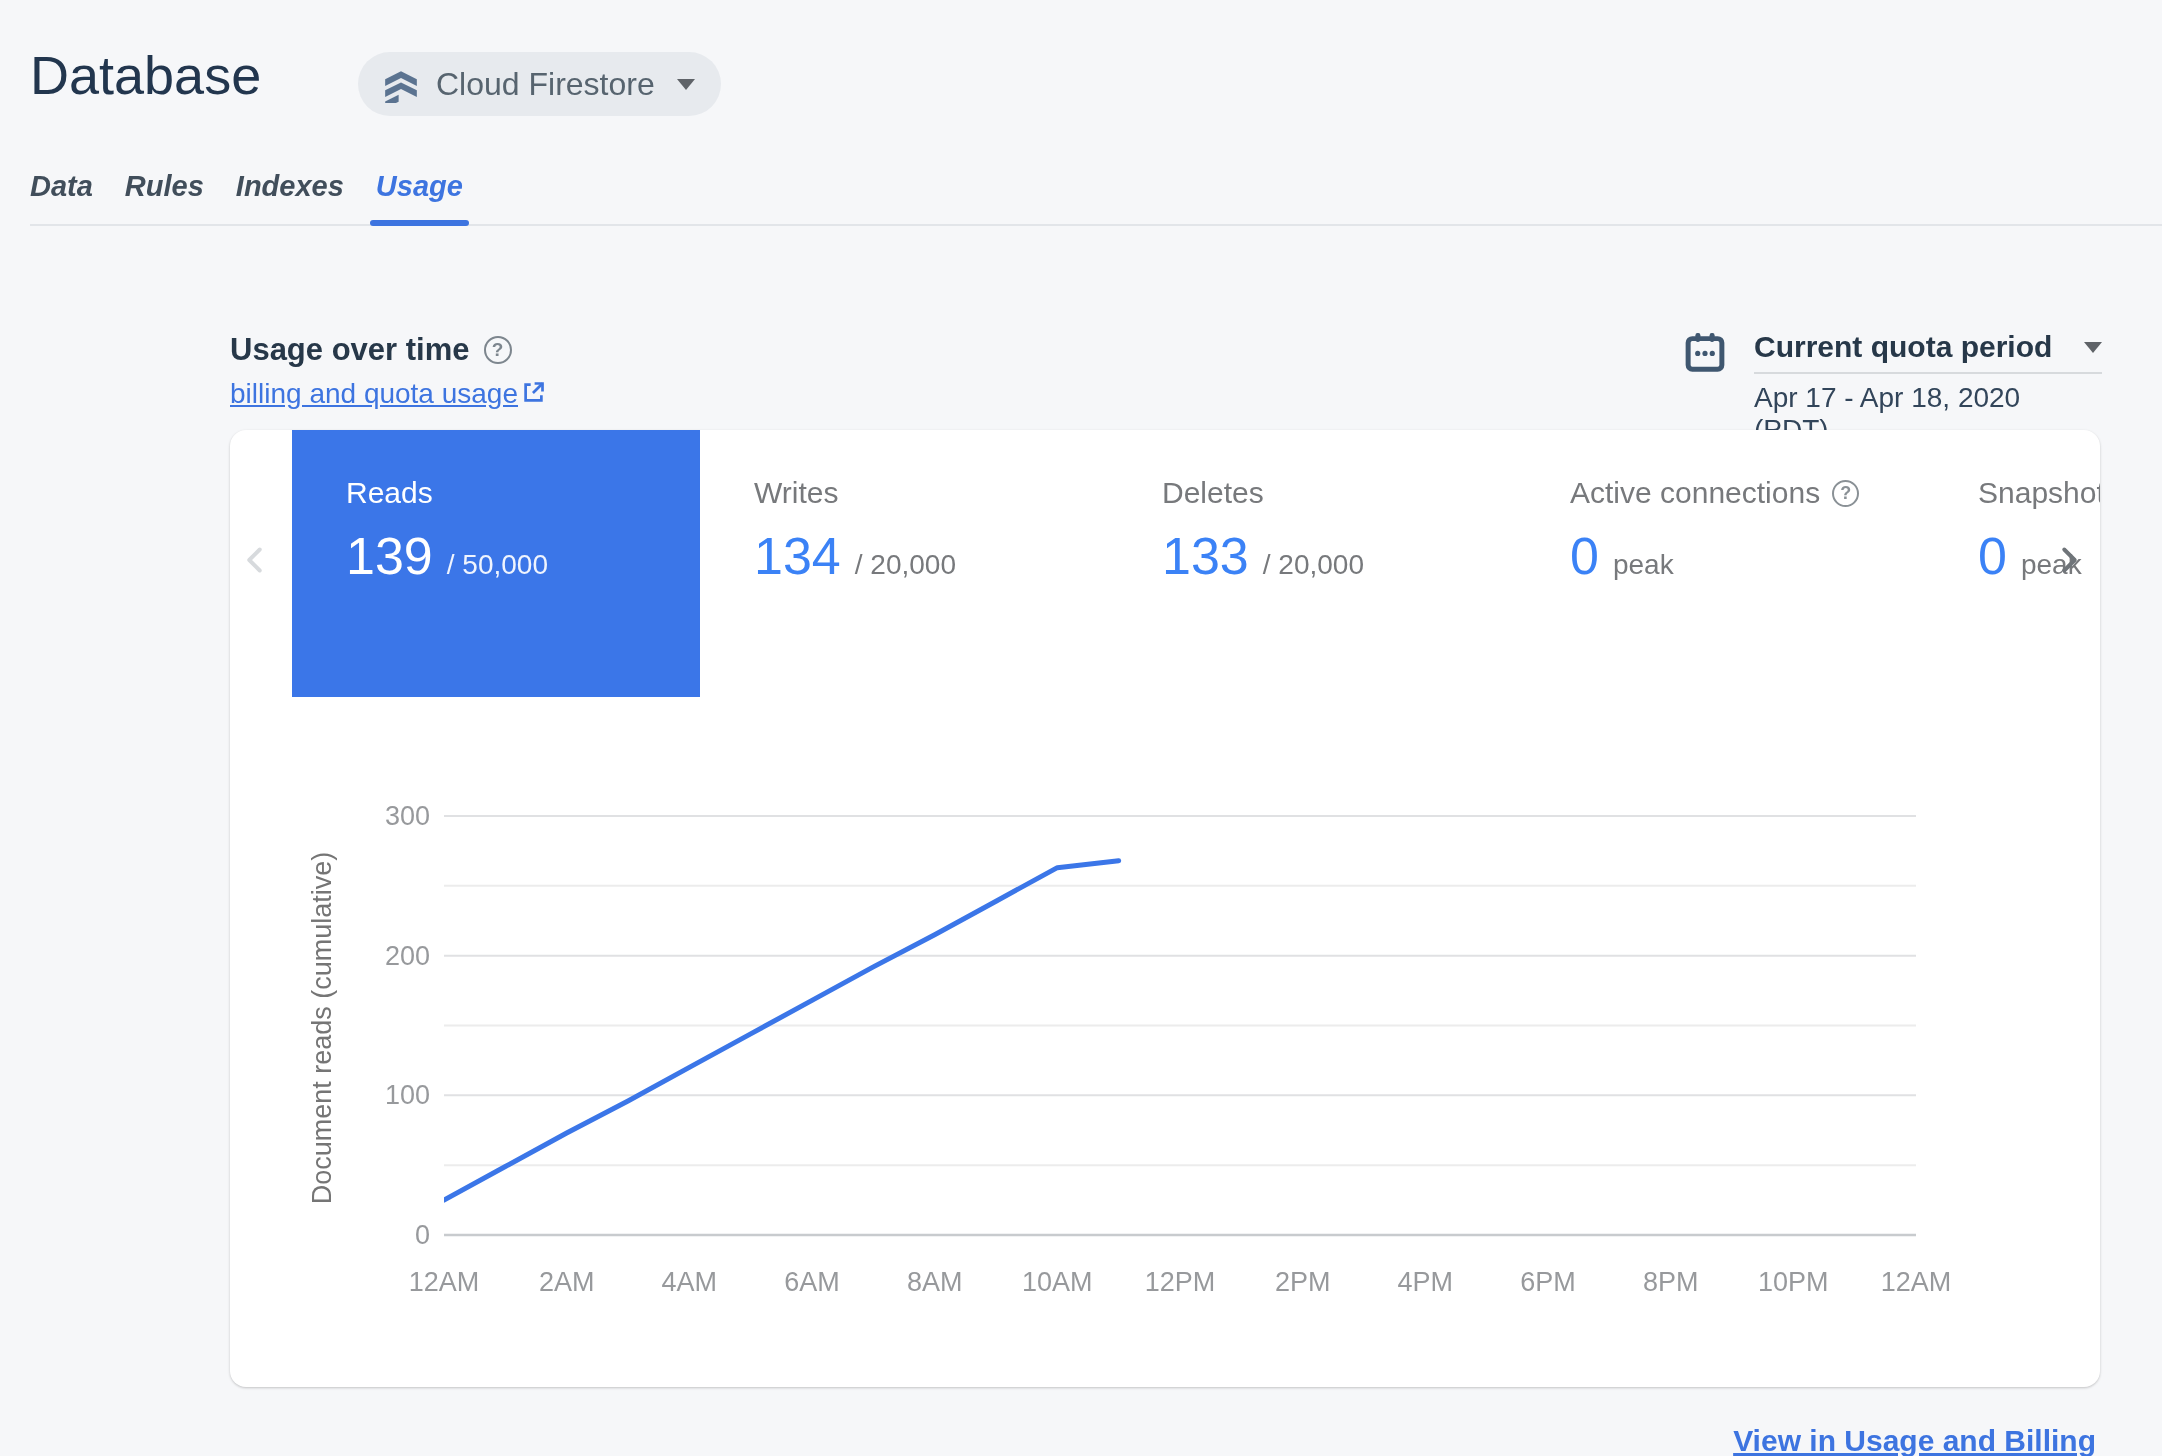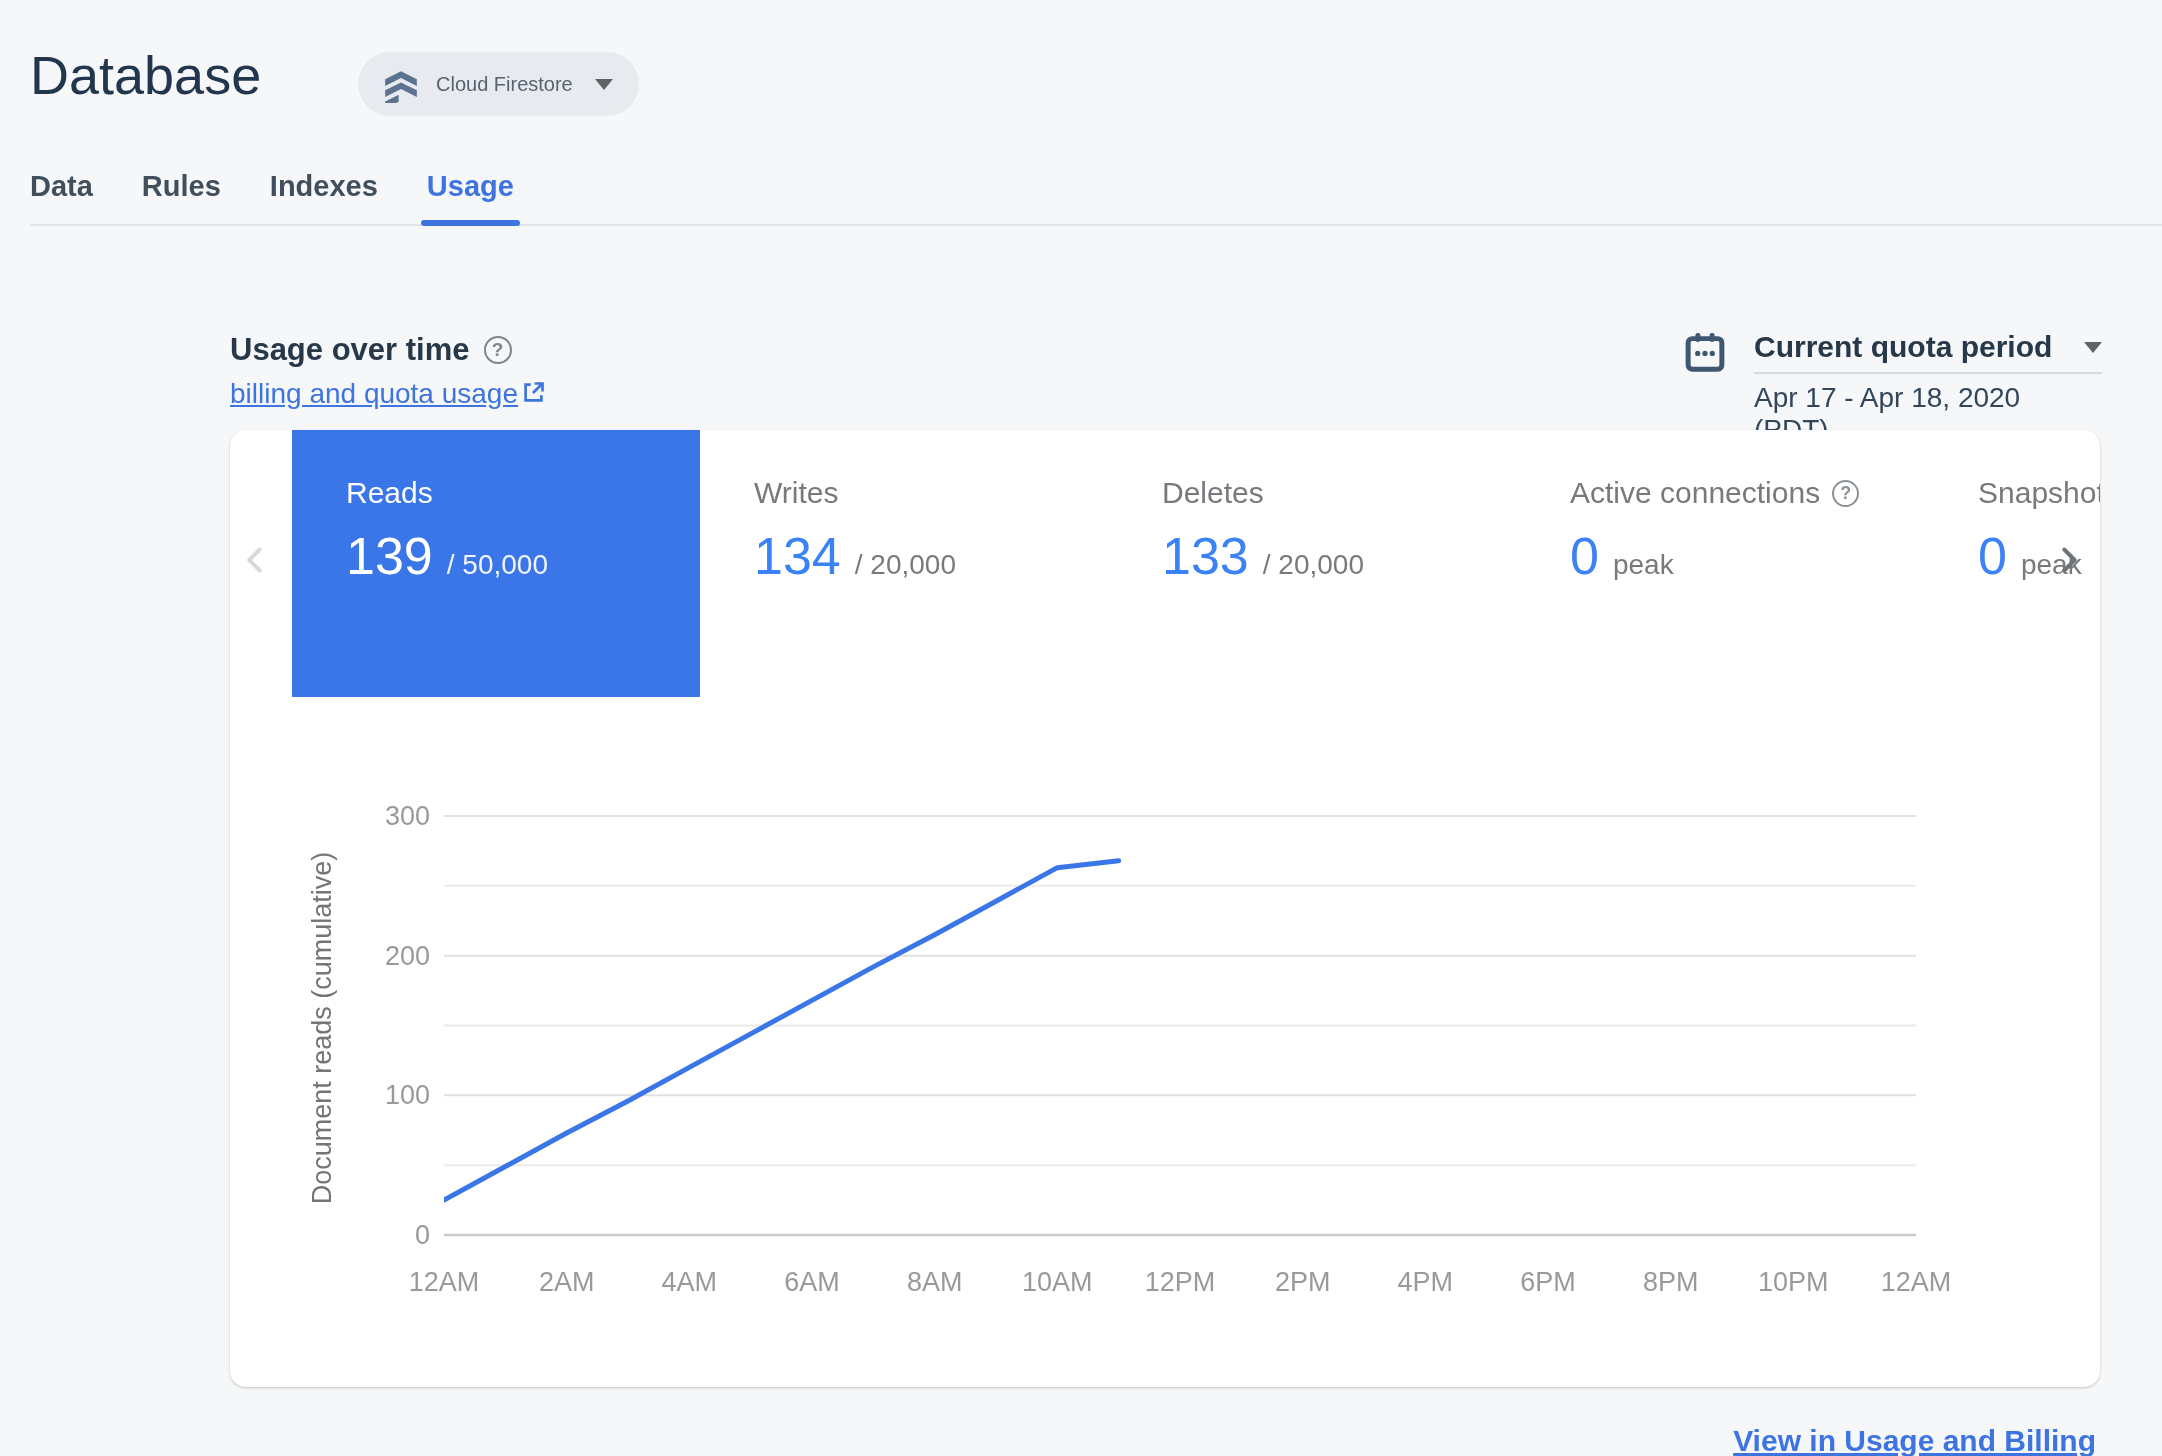--- a/index.html
+++ b/index.html
@@ -17,30 +17,30 @@
     position:absolute; left:30px; top:22px;
     font-size:54px; font-weight:500; letter-spacing:0; color:#22364e;
   }
   .product-pill {
     position:absolute; left:358px; top:30px; height:64px;
     display:flex; align-items:center; gap:16px;
     background:#e7eaee; border:none; border-radius:32px;
     padding:0 26px 0 24px; cursor:pointer;
     font-family:inherit;
   }
-  .product-pill .pill-label { font-size:20px; color:#57646f; }
+  .product-pill .pill-label { font-size:32px; color:#57646f; }
   .caret-down {
     width:0; height:0; border-left:9px solid transparent; border-right:9px solid transparent;
     border-top:11px solid #5f6368; margin-left:6px;
   }
 
   
   .tabbar {
     position:absolute; left:30px; right:0; top:140px; height:64px;
-    display:flex; gap:49px; border-bottom:2px solid #e2e5e9;
+    display:flex; gap:32px; border-bottom:2px solid #e2e5e9;font-style:italic;
   }
   .tab {
     position:relative; font-size:29px; font-weight:600; color:#414e5b;
     padding-top:8px; cursor:pointer; height:62px;
   }
   .tab.active { color:#3d74e0; }
   .tab.active::after {
     content:""; position:absolute; left:-6px; right:-6px; bottom:-2px;
     height:6px; border-radius:3px; background:#3d74e0;
   }

